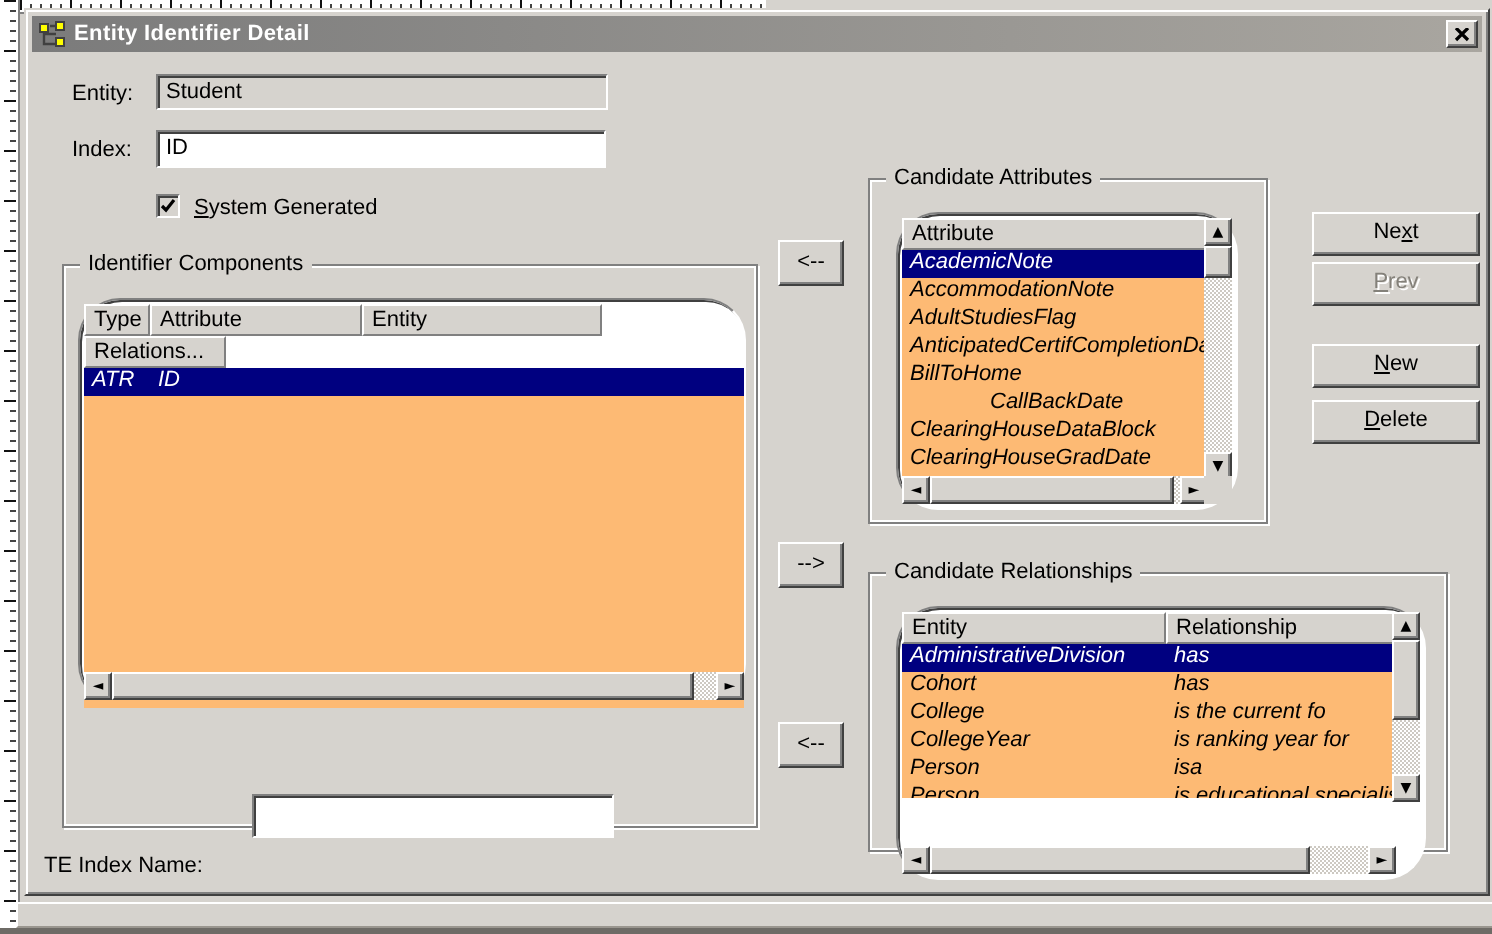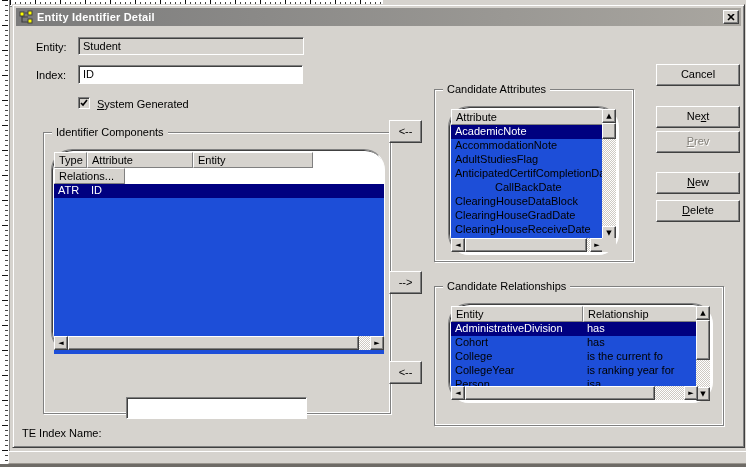--- a/index.html
+++ b/index.html
@@ -50,21 +50,21 @@
   .checkbox { position:absolute; width:12px; height:12px; background:#d6d3ce; }
 
   .btn { position:absolute; text-align:center; line-height:19px; cursor:default; }
   .btn.default { box-shadow: inset -1px -1px 0 #808080, 0 0 0 1px #000; }
   .btn.disabled { color:#84817a; text-shadow:1px 1px 0 #fff; }
 
   
   .listctl { position:absolute; background:#fff; padding:2px;border-radius:21px; }
   .hdr { display:inline-block; height:16px; line-height:15px; padding-left:4px; vertical-align:top;
          background:#d6d3ce; border:1px solid; border-color:#fff #808080 #808080 #fff; overflow:hidden; white-space:nowrap; }
-  .items { background:#1d4ed8; overflow:hidden; }
+  .items { background:#fdba74; overflow:hidden;font-style:italic; }
   .lrow { height:14px; line-height:13px; white-space:nowrap; overflow:hidden; }
   .lrow .cell { display:inline-block; height:14px; padding-left:4px; overflow:hidden; vertical-align:top; }
   .lrow.sel { background:#000080; color:#fff; }
   .sb-btn { display:flex; align-items:center; justify-content:center; font-size:7px; line-height:7px; color:#000;
             font-family:"DejaVu Sans",sans-serif; }
   .sb { position:absolute; }
   .sb-h { display:flex; }
   .sb-h .sb-btn { width:14px; height:14px; flex:0 0 14px; }
   .sb-v { display:flex; flex-direction:column; }
   .sb-v .sb-btn { width:14px; height:14px; flex:0 0 14px; }
@@ -111,21 +111,21 @@
     <div class="lbl" style="left:23px; top:64px;">Index:</div>
     <div class="field sunken" style="left:65px; top:60px; width:225px; height:19px;">ID</div>
 
     <div class="checkbox sunken" style="left:65px; top:92px;">
       <svg width="10" height="10" viewBox="0 0 10 10">
         <path d="M2 5 L4 7 L8 2" stroke="#000" stroke-width="1.6" fill="none"></path>
       </svg>
     </div>
     <div class="lbl" style="left:84px; top:93px;"><u>S</u>ystem Generated</div>
 
-    <div class="groupbox" style="left:30px; top:127px; width:348px; height:282px;">
+    <div class="groupbox" style="left:18px; top:127px; width:348px; height:282px;">
       <span class="group-label">Identifier Components</span>
       <div class="listctl sunken" style="left:7px; top:16px; width:334px; height:204px;">
         <div>
           <span class="hdr" style="width:33px;">Type</span><span class="hdr" style="width:106px;">Attribute</span><span class="hdr" style="width:120px;">Entity</span><span class="hdr" style="width:71px;">Relations...</span>
         </div>
         <div class="items" style="width:330px; height:170px;">
             <div class="lrow sel"><span class="cell" style="width: 33px;">ATR</span><span class="cell" style="width: 106px;">ID</span><span class="cell" style="width: 120px;"></span><span class="cell" style="width: 68px;"></span></div>
           </div>
         <div class="sb sb-h" style="left:2px; bottom:2px; width:330px;">
           <div class="sb-btn raised">◄</div>
@@ -144,20 +144,21 @@
       <span class="group-label">Candidate Attributes</span>
       <div class="listctl sunken" style="left:13px; top:16px; width:171px; height:149px;">
         <div style="position:absolute; left:2px; top:2px;">
           <span class="hdr" style="width:153px;">Attribute</span>
         </div>
         <div class="items" style="position:absolute; left:2px; top:18px; width:153px; height:113px;">
             <div class="lrow sel"><span class="cell" style="width: 152px;">AcademicNote</span></div>
             <div class="lrow"><span class="cell" style="width: 152px;">AccommodationNote</span></div>
             <div class="lrow"><span class="cell" style="width: 152px;">AdultStudiesFlag</span></div>
             <div class="lrow"><span class="cell" style="width: 152px;">AnticipatedCertifCompletionDate</span></div>
+            <div class="lrow"><span class="cell" style="width: 152px;">BillToHome</span></div>
             <div class="lrow"><span class="cell" style="width: 152px; padding-left: 44px;">CallBackDate</span></div>
             <div class="lrow"><span class="cell" style="width: 152px;">ClearingHouseDataBlock</span></div>
             <div class="lrow"><span class="cell" style="width: 152px;">ClearingHouseGradDate</span></div>
             <div class="lrow"><span class="cell" style="width: 152px;">ClearingHouseReceiveDate</span></div>
           </div>
         <div class="sb sb-v" style="right:2px; top:2px; height:131px;">
           <div class="sb-btn raised">▲</div>
           <div class="thumb-v raised" style="height:16px;"></div>
           <div class="track dither"></div>
           <div class="sb-btn raised">▼</div>
@@ -167,21 +168,21 @@
           <div class="thumb-h raised" style="width:122px;"></div>
           <div class="track dither"></div>
           <div class="sb-btn raised">►</div>
         </div>
         <div style="position:absolute; right:2px; bottom:2px; width:14px; height:14px; background:#d6d3ce;"></div>
       </div>
     </div>
 
     <div class="groupbox" style="left:421px; top:281px; width:290px; height:140px;">
       <span class="group-label">Candidate Relationships</span>
-      <div class="listctl sunken" style="left:13px; top:16px; width:265px; height:100px;">
+      <div class="listctl sunken" style="left:13px; top:16px; width:265px; height:137px;">
         <div style="position:absolute; left:2px; top:2px;">
           <span class="hdr" style="width:132px;">Entity</span><span class="hdr" style="width:115px;">Relationship</span>
         </div>
         <div class="items" style="position:absolute; left:2px; top:18px; width:247px; height:77px;">
             <div class="lrow sel"><span class="cell" style="width: 132px;">AdministrativeDivision</span><span class="cell" style="width: 114px;">has</span></div>
             <div class="lrow"><span class="cell" style="width: 132px;">Cohort</span><span class="cell" style="width: 114px;">has</span></div>
             <div class="lrow"><span class="cell" style="width: 132px;">College</span><span class="cell" style="width: 114px;">is the current fo</span></div>
             <div class="lrow"><span class="cell" style="width: 132px;">CollegeYear</span><span class="cell" style="width: 114px;">is ranking year for</span></div>
             <div class="lrow"><span class="cell" style="width: 132px;">Person</span><span class="cell" style="width: 114px;">isa</span></div>
             <div class="lrow"><span class="cell" style="width: 132px;">Person</span><span class="cell" style="width: 114px;">is educational specialist</span></div>
@@ -194,21 +195,20 @@
         </div>
         <div class="sb sb-h" style="left:2px; bottom:2px; width:247px;">
           <div class="sb-btn raised">◄</div>
           <div class="thumb-h raised" style="width:190px;"></div>
           <div class="track dither"></div>
           <div class="sb-btn raised">►</div>
         </div>
       </div>
     </div>
 
-    <div class="btn raised" style="left:643px; top:59px;  width:84px; height:22px;">Cancel</div>
     <div class="btn raised" style="left:643px; top:101px; width:84px; height:22px;">Ne<u>x</u>t</div>
     <div class="btn raised disabled" style="left:643px; top:126px; width:84px; height:22px;"><u>P</u>rev</div>
     <div class="btn raised" style="left:643px; top:167px; width:84px; height:22px;"><u>N</u>ew</div>
     <div class="btn raised" style="left:643px; top:195px; width:84px; height:22px;"><u>D</u>elete</div>
 
     <div class="lbl" style="left:9px; top:398px;margin-top:24px;">TE Index Name:</div>
     <div class="field sunken" style="left:113px; top:392px; width:181px; height:22px; line-height:18px;"></div>
 
   </div>
 </div>

